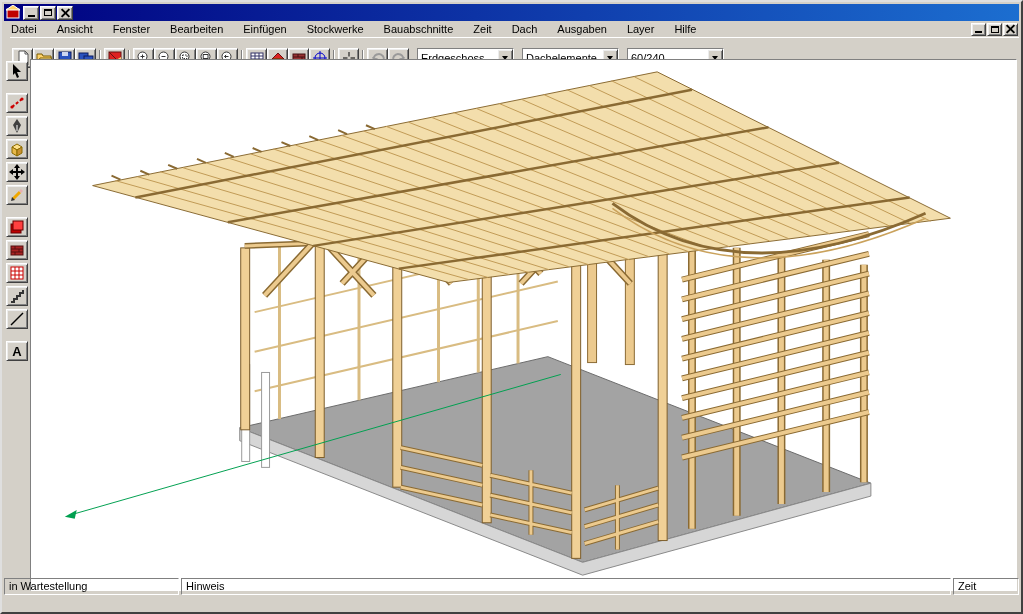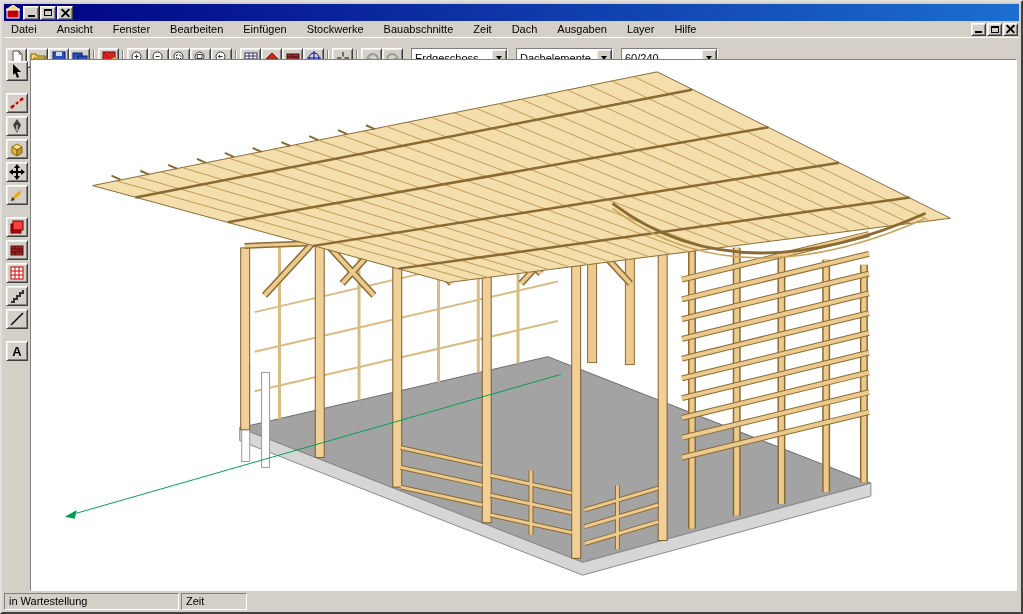--- a/index.html
+++ b/index.html
@@ -46,21 +46,21 @@
   
   .menubar {
     position:absolute; top:19px; left:2px; right:2px; height:16px;
     display:flex; align-items:center; padding-left:1px;gap:8px;
   }
   .menu-item { padding:1px 6px; white-space:nowrap; }
   .menubar .winbtns { margin-left:auto; margin-right:1px; }
 
   
   .toolbar {
-    position:absolute; top:35px; left:2px; right:2px; height:40px;
+    position:absolute; top:35px; left:8px; right:2px; height:40px;
     display:flex; align-items:center; padding-left:2px;
     border-top:1px solid #fff;
   }
   .tb-btn { width:21px; height:20px; margin-right:0; }
   .tb-btn svg { display:block; }
   .tb-sep { width:2px; height:16px; border-left:1px solid #808080; border-right:1px solid #fff; margin:0 3px; }
   .combo {
     display:flex; align-items:center; width:97px; height:19px; margin-left:8px;
     background:#fff; border:1px solid; border-color:#808080 #fff #fff #808080;
   }
@@ -82,21 +82,21 @@
   .canvas {
     position:absolute; left:28px; top:57px; right:4px; bottom:21px;
     background:#fff;
     border:1px solid; border-color:#808080 #fff #fff #808080;
     overflow:hidden;
   }
   .canvas svg { display:block; width:100%; height:100%; }
 
   
   .statusbar {
-    position:absolute; left:2px; right:2px; bottom:2px; height:17px;
+    position:absolute; left:2px; right:2px; bottom:17px; height:17px;
     display:flex; gap:2px; align-items:stretch;
   }
   .sb-panel { padding:1px 4px; white-space:nowrap; overflow:hidden; }
   .sb-mode { width:175px; }
   .sb-hint { flex:1; }
   .sb-time { width:66px; }
 </style>
 </head>
 <body>
 
@@ -417,14 +417,15 @@
 
     <g>
       <line x1="40" y1="460" x2="533" y2="318" stroke="#00a050" stroke-width="1"></line>
       <polygon points="34,462 46,455 44,464" fill="#00a050"></polygon>
     </g>
   </svg>
 </div>
 
 <div class="statusbar">
   <span class="sb-panel sunken sb-mode">in Wartestellung</span>
+  <span class="sb-panel sunken sb-hint">Hinweis</span>
   <span class="sb-panel sunken sb-time">Zeit</span>
 </div>
 
 </body></html>

